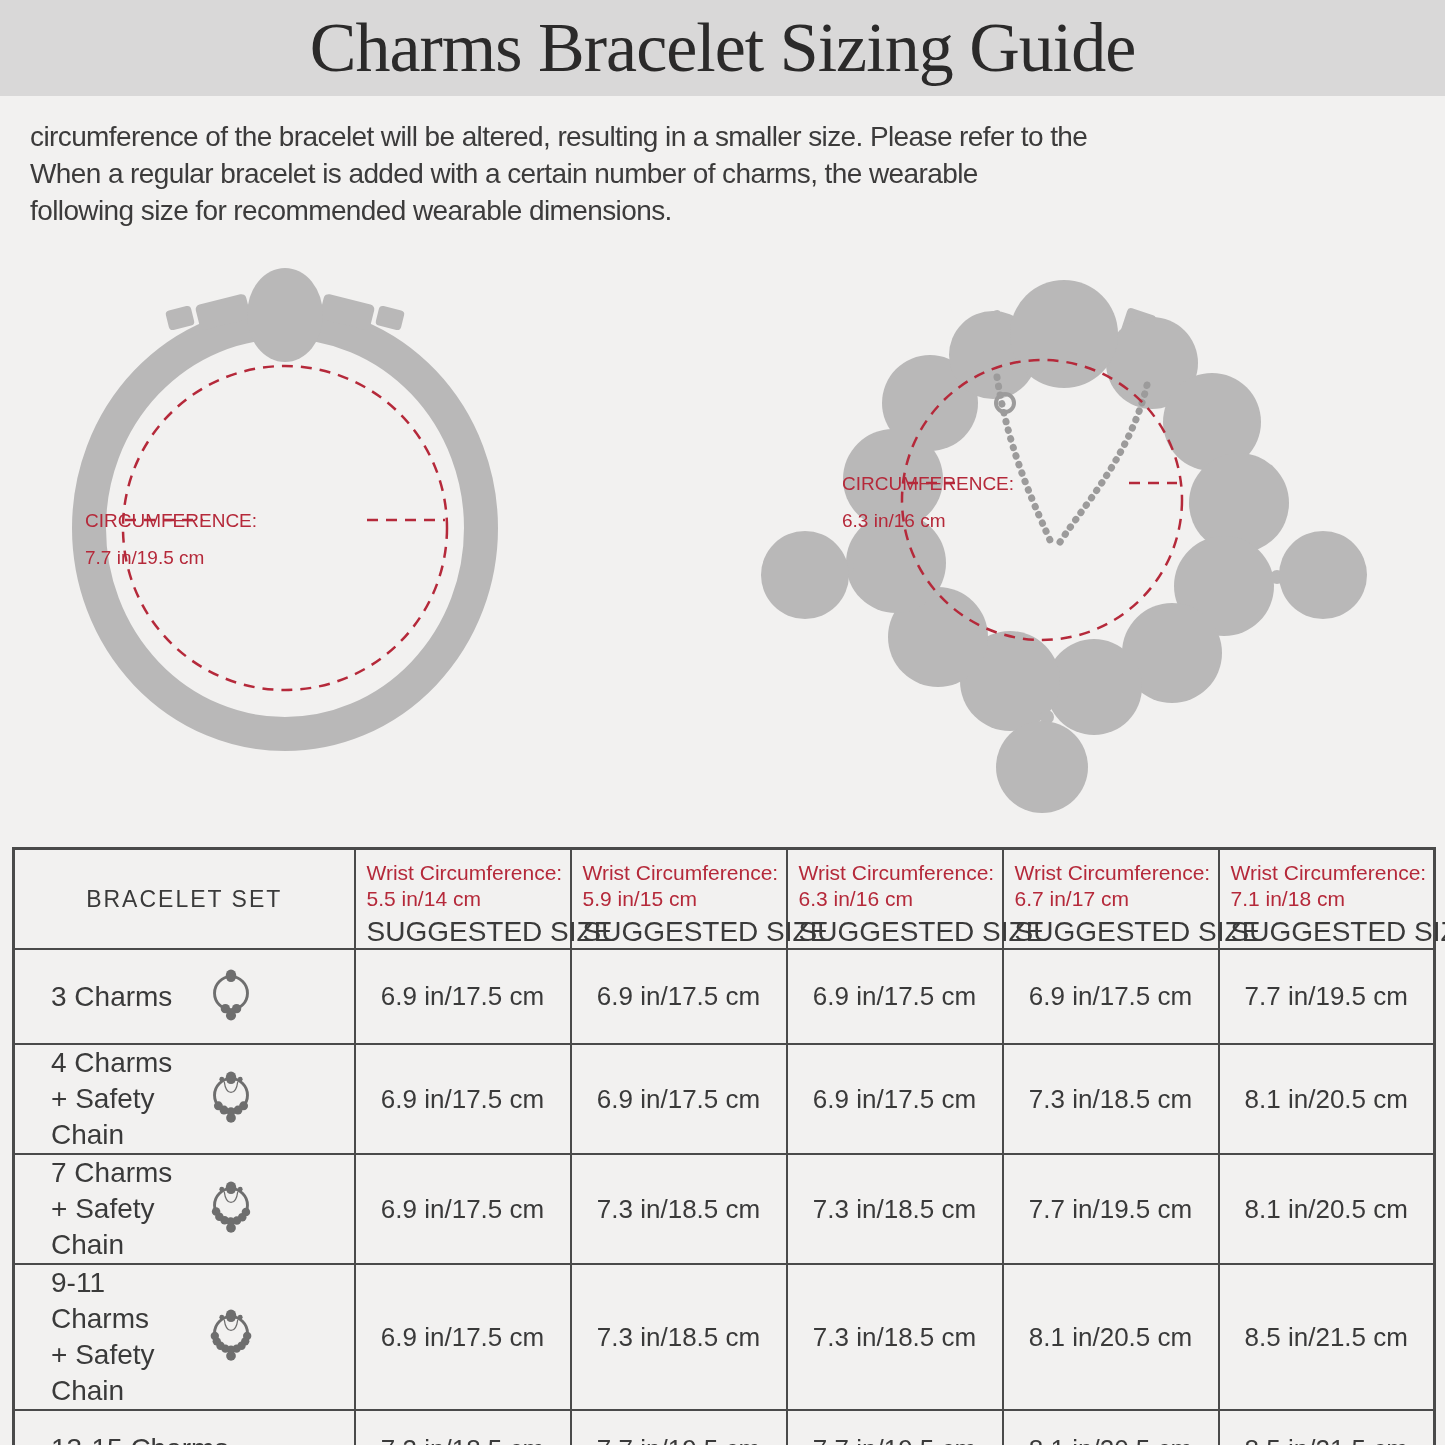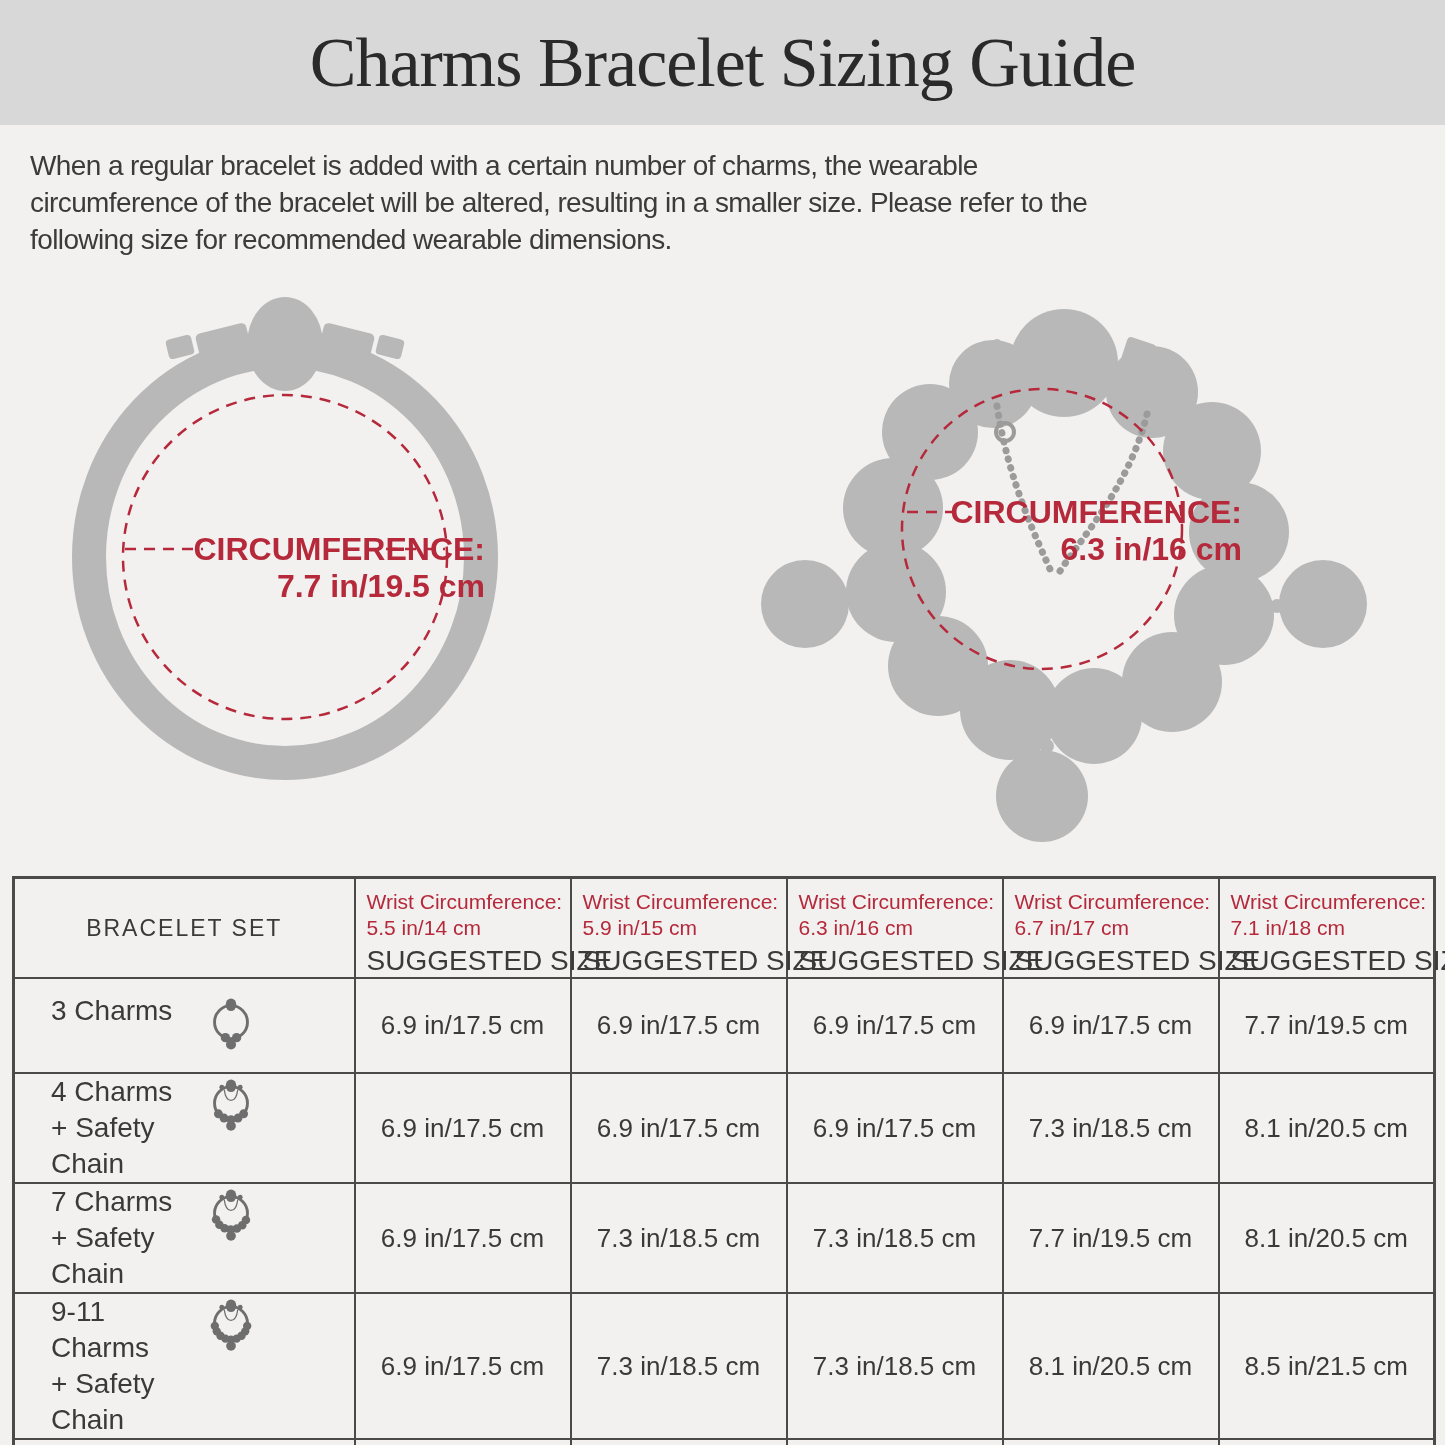--- a/index.html
+++ b/index.html
@@ -4,67 +4,67 @@
 <style>
   :root{
     --page-bg:#f2f1f0; --banner-bg:#d9d8d8; --accent-red:#b5293a;
     --silhouette-gray:#b9b8b8; --chain-gray:#9c9b9b; --border-dark:#4a4a4a;
     --text-dark:#3a3a3a; --icon-gray:#6e6e6e;
   }
   *{box-sizing:border-box; margin:0; padding:0;}
   html,body{width:1445px; height:1445px; overflow:hidden;}
   body{background:var(--page-bg); font-family:"Liberation Sans", sans-serif; color:var(--text-dark);}
 
-  .banner{height:125px; background:var(--banner-bg); display:flex; align-items:center; justify-content:center;}
+  .banner{height:96px; background:var(--banner-bg); display:flex; align-items:center; justify-content:center;}
   .banner h1{font-family:"Liberation Serif", serif; font-weight:400; font-size:70px; color:#2b2a2a; letter-spacing:-1px;}
 
   .intro{margin:22px 0 0 30px; font-size:28px; letter-spacing:-0.6px; font-weight:300; line-height:37px; color:#3c3b3b; white-space:nowrap;}
 
   .diagrams{position:relative; height:612px;}
   .diagram-svg{position:absolute;}
   .sil{fill:var(--silhouette-gray);}
   .sil-stroke{fill:none; stroke:var(--silhouette-gray);}
   .chain{fill:none; stroke:var(--chain-gray); stroke-width:7; stroke-linecap:round; stroke-dasharray:0.5 8.5;}
   .chain-hook{fill:none; stroke:var(--chain-gray); stroke-width:4;}
   .reddash{fill:none; stroke:var(--accent-red); stroke-width:2.5; stroke-dasharray:11 8;}
-  .circ-text{position:absolute; width:400px; text-align:right; color:var(--accent-red); font-size:32px; line-height:37px; font-weight:700;}
+  .circ-text{position:absolute; width:400px; text-align:left; color:var(--accent-red); font-size:19px; line-height:37px; font-weight:400;}
 
   table.size-table{border-collapse:collapse; margin:6px 12px 0 12px; width:1421px; table-layout:fixed; background:var(--page-bg);}
   .size-table th,.size-table td{border:2px solid var(--border-dark);}
   .size-table{border:3px solid var(--border-dark);}
   col.c-set{width:341px;} col.c-size{width:216px;}
   thead tr{height:98px;}
   tbody tr{height:95px;}
   tbody tr:nth-child(4){height:91px;}
   tbody tr:nth-child(5){height:79px;}
   th.corner{font-size:23px; font-weight:300; letter-spacing:2px; color:var(--text-dark); text-align:center; vertical-align:middle;}
   th.wristcol{vertical-align:top; text-align:left; padding:10px 2px 0 11px; font-weight:400;border-radius:10px;}
   .wrist-line{color:var(--accent-red); font-size:21px; line-height:26px; white-space:nowrap;}
   .sug-line{color:var(--text-dark); font-size:28px; font-weight:300; margin-top:4px; white-space:nowrap;}
   td.setcell{padding:0 92px 0 36px;}
-  .setcell-inner{display:flex; align-items:flex-start; justify-content:space-between; gap:24px;}
+  .setcell-inner{display:flex; align-items:center; justify-content:space-between; gap:24px;}
   .setlabel{font-size:28px; font-weight:300; line-height:36px; color:var(--text-dark);}
   td.sizecell{text-align:center; vertical-align:middle; font-size:26px; font-weight:300; color:var(--text-dark);}
   .rowicon{flex:0 0 auto;}
   .ic-ring{fill:none; stroke:var(--icon-gray); stroke-width:3;}
   .ic-bead{fill:var(--icon-gray);}
   .ic-chain{fill:none; stroke:var(--icon-gray); stroke-width:1.3;}
 </style>
 </head>
 <body>
 
 <div>
 
   <header class="banner">
     <h1>Charms Bracelet Sizing Guide</h1>
   </header>
 
   <div class="intro">
+    <div>circumference of the bracelet will be altered, resulting in a smaller size. Please refer to the</div>
     <div>When a regular bracelet is added with a certain number of charms, the wearable</div>
-    <div>circumference of the bracelet will be altered, resulting in a smaller size. Please refer to the</div>
     <div>following size for recommended wearable dimensions.</div>
   </div>
 
   <section class="diagrams">
 
     <svg class="diagram-svg" style="left:55px; top:22px;" width="460" height="530" viewBox="0 0 460 530">
       <g>
         <ellipse class="sil-stroke" cx="230" cy="277" rx="196" ry="206" stroke-width="34"></ellipse>
         <rect class="sil" x="142" y="48" width="52" height="26" rx="5" transform="rotate(-14 168 61)"></rect>
         <rect class="sil" x="112" y="57" width="26" height="20" rx="4" transform="rotate(-14 125 67)"></rect>

